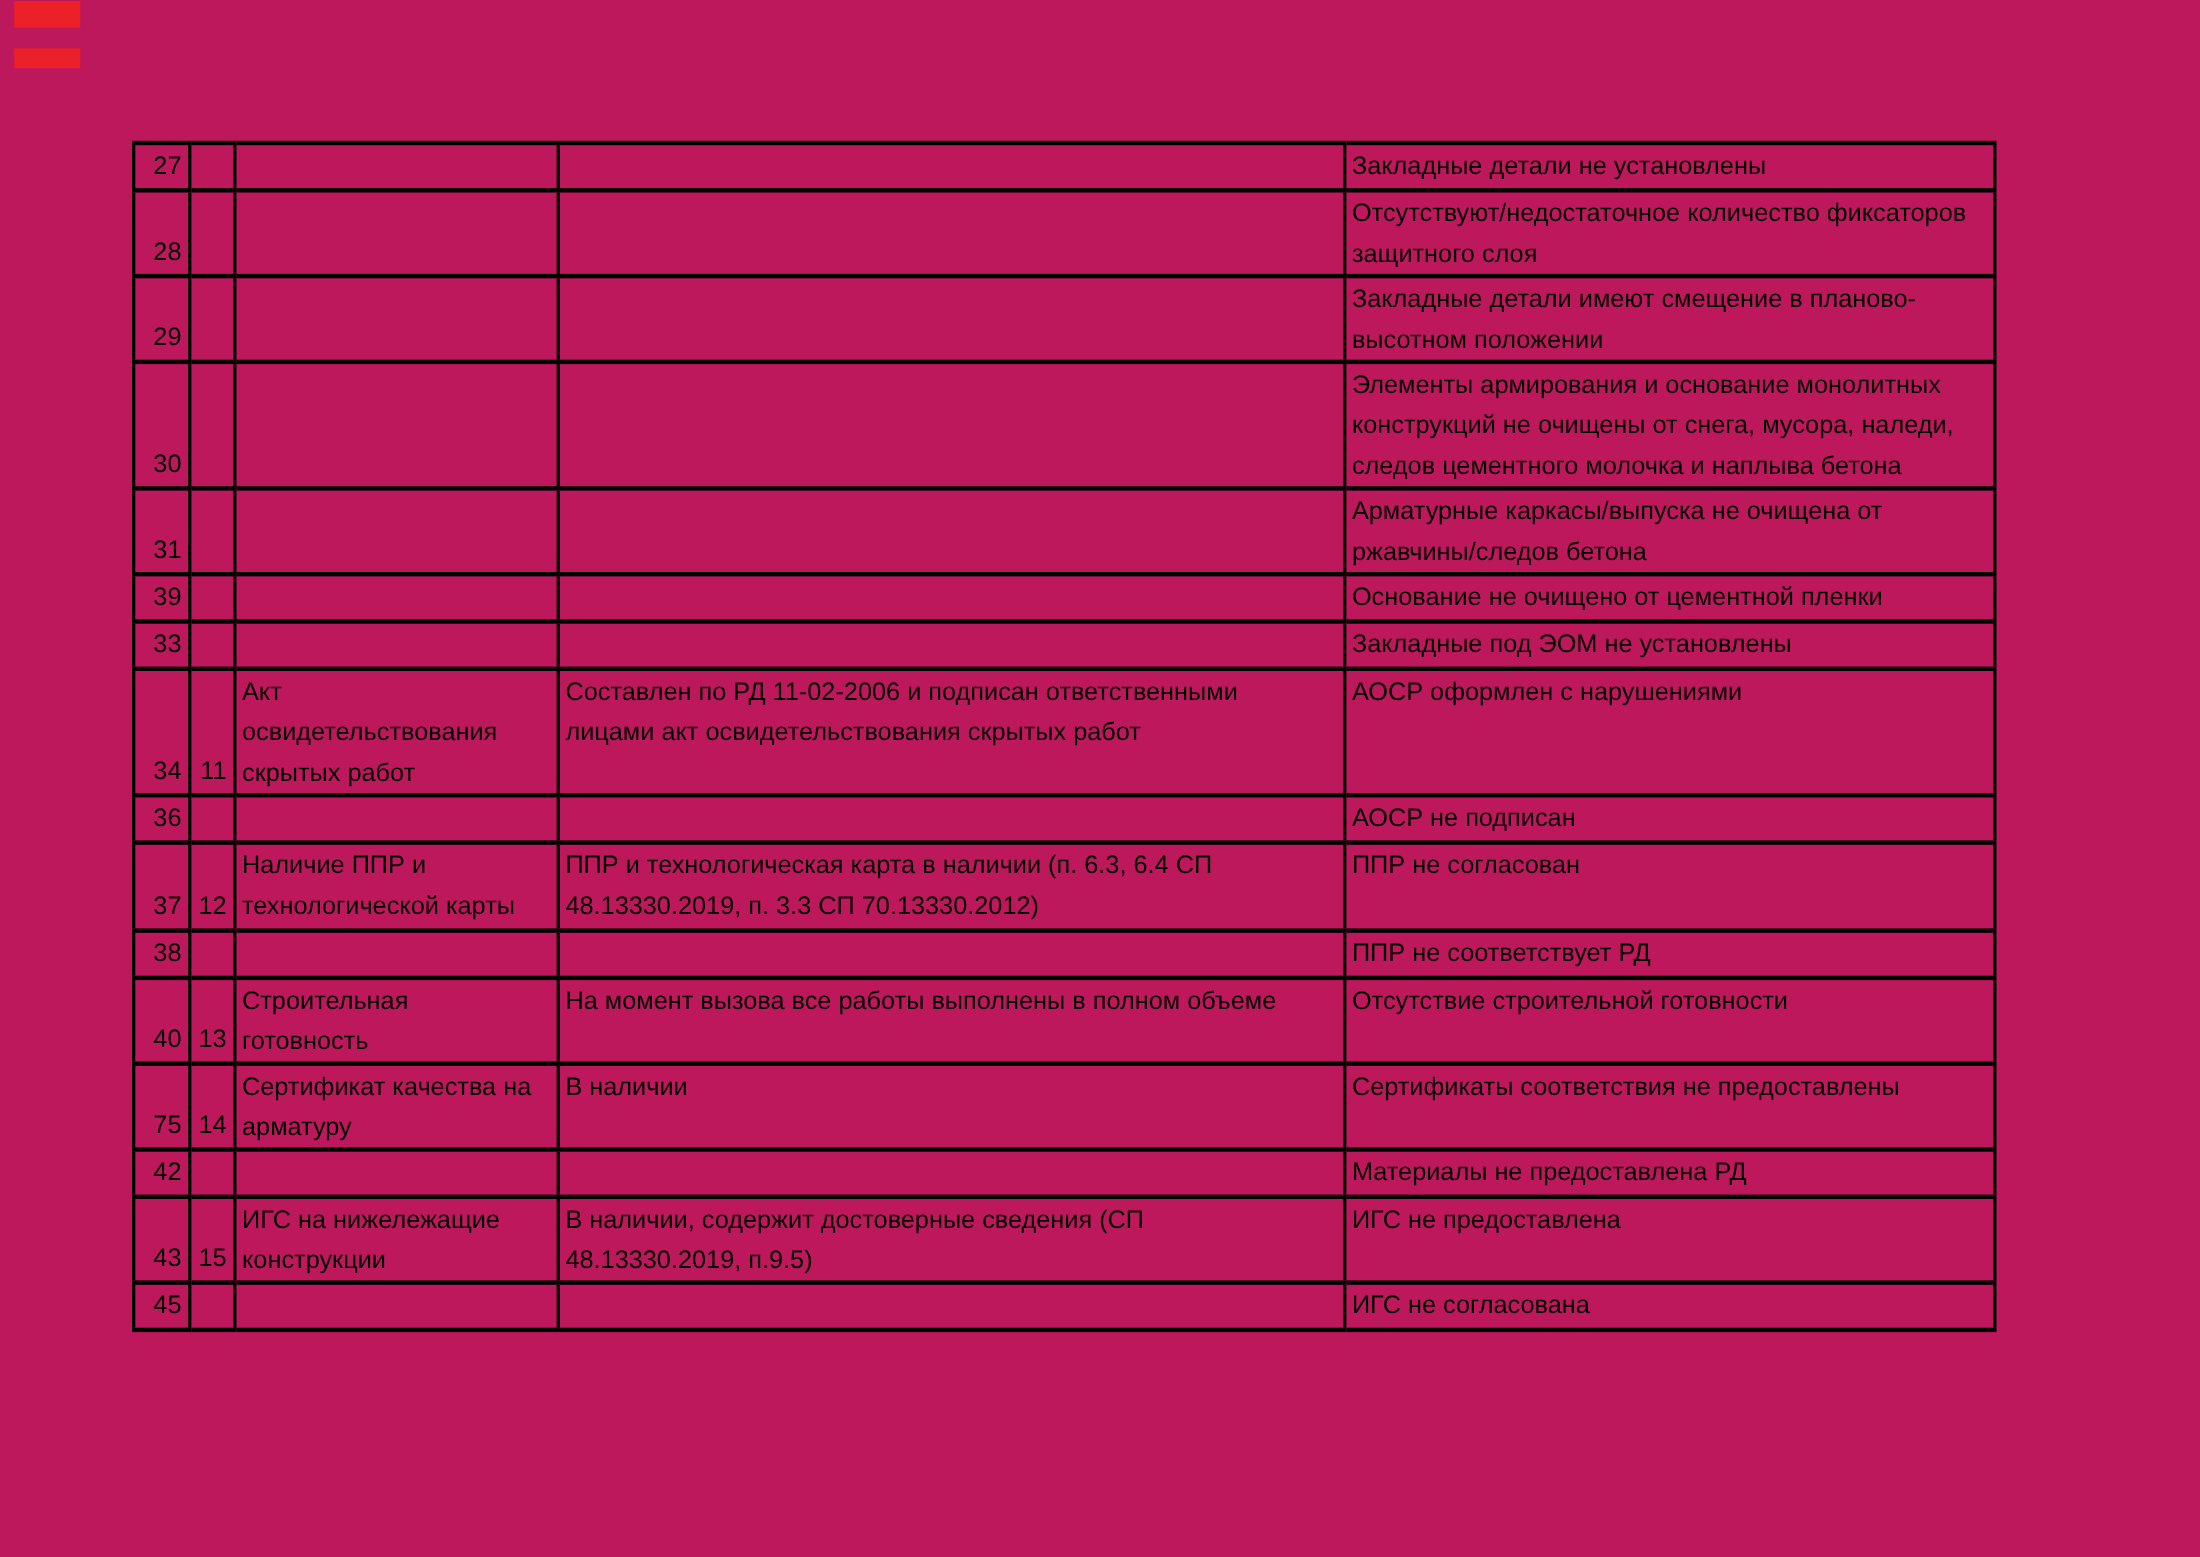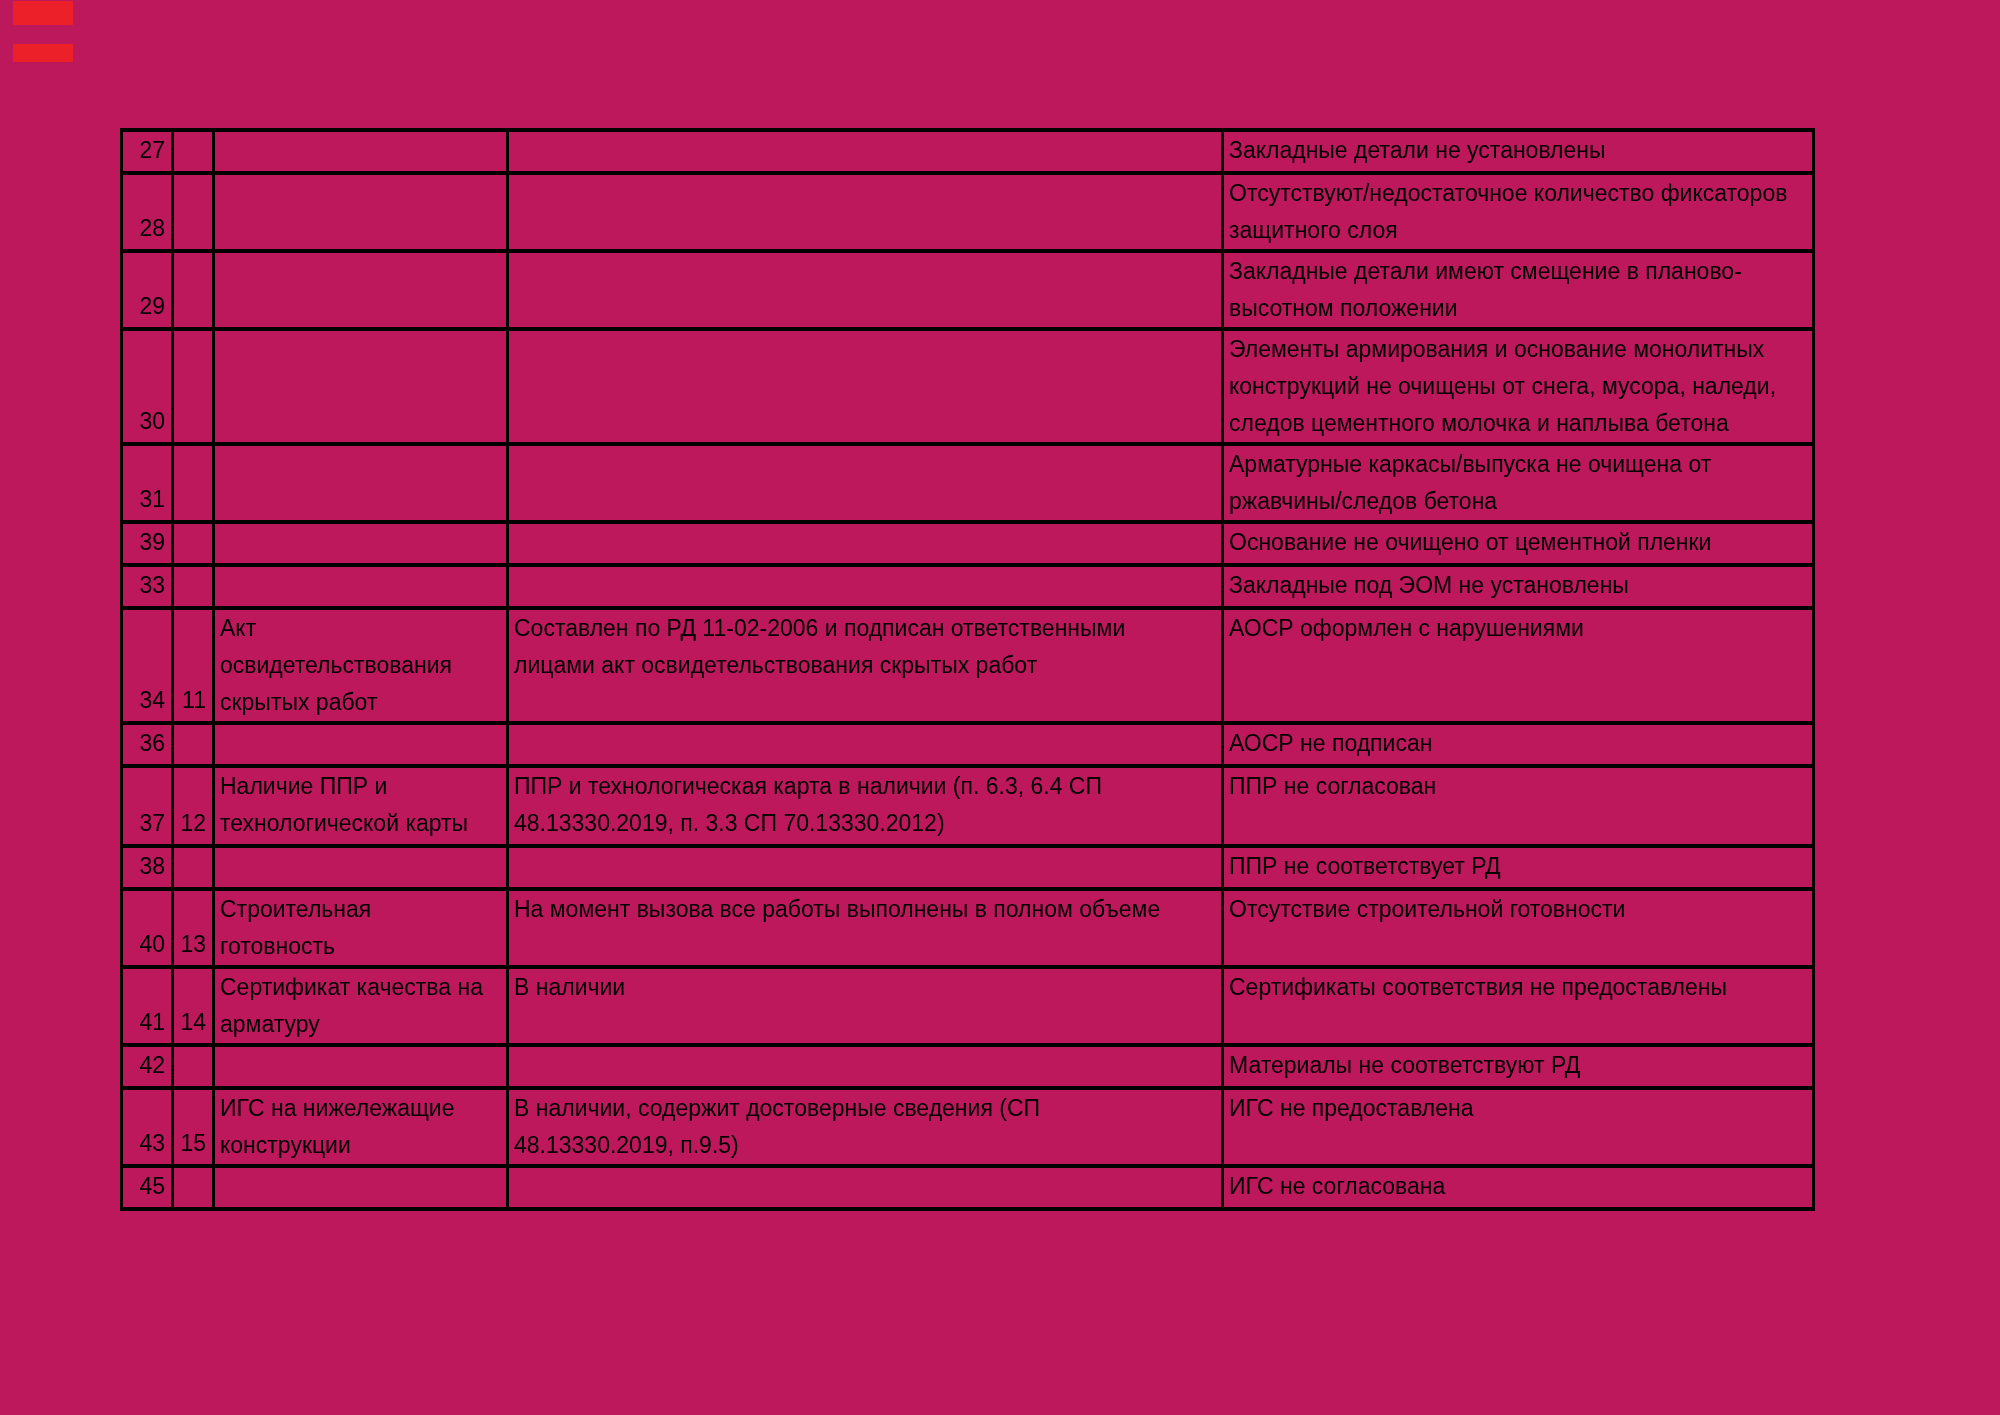--- a/index.html
+++ b/index.html
@@ -160,33 +160,33 @@
         </tr>
         <tr style="height: 77px;">
           <td class="c-num">40</td>
           <td class="c-sub">13</td>
           <td class="c-name">Строительная
 готовность</td>
           <td class="c-desc">На момент вызова все работы выполнены в полном объеме</td>
           <td class="c-viol">Отсутствие строительной готовности</td>
         </tr>
         <tr style="height: 76px;">
-          <td class="c-num">41</td>
+          <td class="c-num">75</td>
           <td class="c-sub">14</td>
           <td class="c-name">Сертификат качества на
 арматуру</td>
           <td class="c-desc">В наличии</td>
           <td class="c-viol">Сертификаты соответствия не предоставлены</td>
         </tr>
         <tr style="height: 34px;">
           <td class="c-num">42</td>
           <td class="c-sub"></td>
           <td class="c-name"></td>
           <td class="c-desc"></td>
-          <td class="c-viol">Материалы не соответствуют РД</td>
+          <td class="c-viol">Материалы не предоставлена РД</td>
         </tr>
         <tr style="height: 71px;">
           <td class="c-num">43</td>
           <td class="c-sub">15</td>
           <td class="c-name">ИГС на нижележащие
 конструкции</td>
           <td class="c-desc">В наличии, содержит достоверные сведения (СП
 48.13330.2019, п.9.5)</td>
           <td class="c-viol">ИГС не предоставлена</td>
         </tr>

